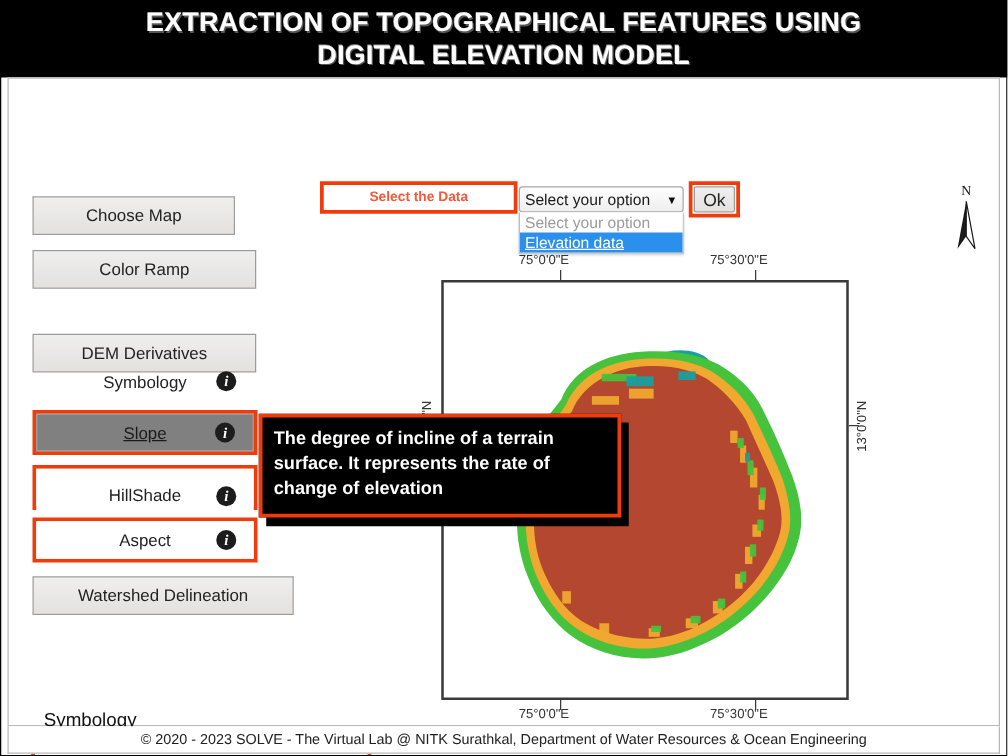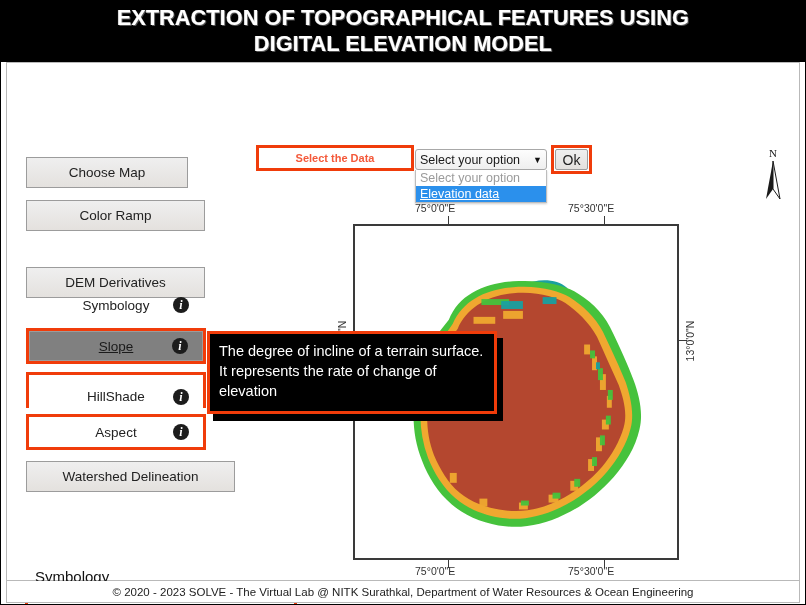--- a/index.html
+++ b/index.html
@@ -147,21 +147,21 @@
   }
   .ticklab.vert{
     transform-origin: center center;
     transform: rotate(-90deg);
   }
 
   
   #tooltip{
     position:absolute; left:200px; top:268px; width:290px; height:83px;
     background:#000000; border:3px solid #f03c0a;
-    color:#ffffff; font-size:14.5px; line-height:20px; font-weight:normal;
+    color:#ffffff; font-size:14.5px; line-height:20px; font-weight:bold;
     padding:7px 9px;
     box-shadow: 6px 7px 0 rgba(0,0,0,1);
   }
 
   
   #symb-title{
     position:absolute; left:28px; top:505px;
     font-size:15px; color:#111;
   }
   #symb-hl{

